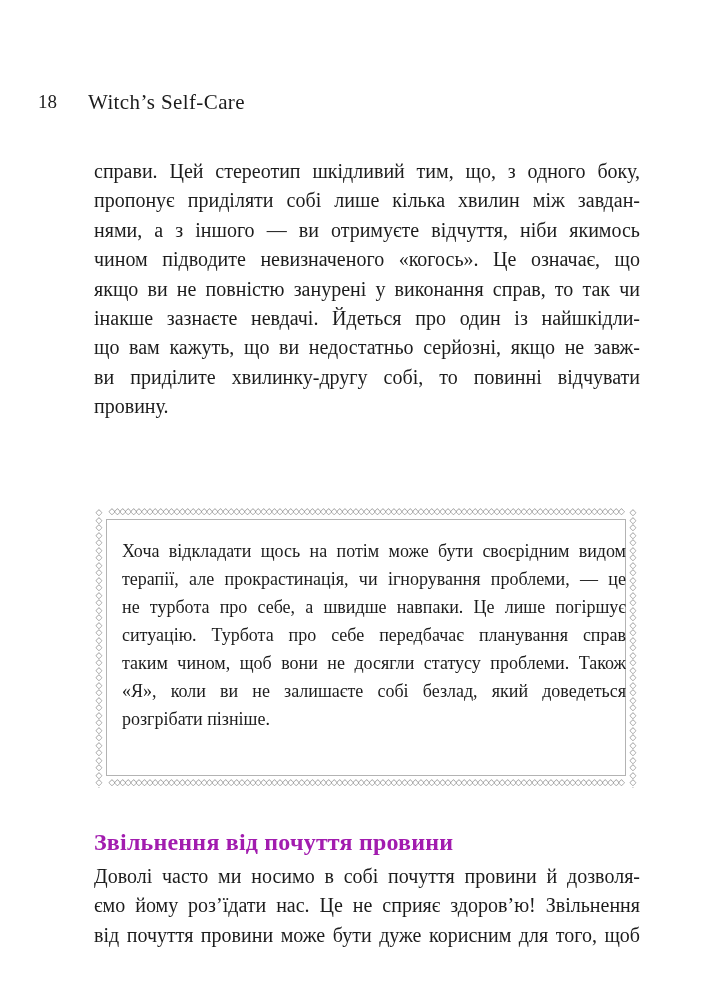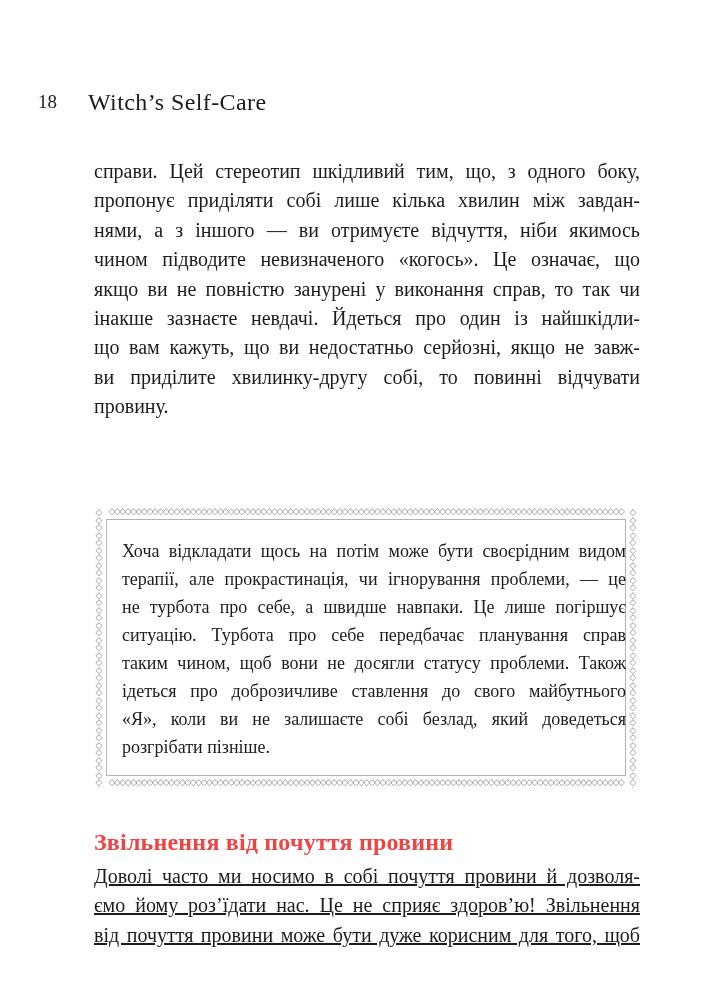--- a/index.html
+++ b/index.html
@@ -12,26 +12,26 @@
     overflow:hidden;
     margin-top:44px;
   }
   
   .folio{
     position:absolute;left:38px;top:47px;
     font-size:19px;line-height:22px;color:#1c1c1c;
   }
   .running-title{
     position:absolute;left:88px;top:45px;
-    font-size:24px;line-height:26px;letter-spacing:.4px;color:#1c1c1c;
+    font-size:21px;line-height:26px;letter-spacing:.4px;color:#1c1c1c;
   }
   
   .para{position:absolute;left:94px;width:546px;}
   .para-1{top:113px;}
-  .para-2{top:818px;text-decoration:underline;}
+  .para-2{top:818px;}
   .bline{
     font-size:20px;line-height:29.4px;
     text-align:justify;text-align-last:justify;
     white-space:normal;
   }
   .bline.last{text-align-last:left;}
   
   .callout{
     position:absolute;left:94px;top:463px;
     width:544px;height:281px;
@@ -64,21 +64,21 @@
   }
   .cline{
     font-size:18px;line-height:28px;
     text-align:justify;text-align-last:justify;
   }
   .cline.last{text-align-last:left;}
   
   .section-heading{
     position:absolute;left:94px;top:784px;
     font-size:24px;line-height:28px;font-weight:bold;
-    letter-spacing:.2px;color:#ef4444;font-family:Liberation Serif, serif;
+    letter-spacing:.2px;color:#a21caf;font-family:Liberation Serif, serif;
   }
 </style>
 </head>
 <body>
 
 <div class="page">
 
   <span class="folio">18</span>
   <span class="running-title">Witch’s Self-Care</span>
 
@@ -99,21 +99,20 @@
     <div class="chain chain-h chain-bottom">◇◇◇◇◇◇◇◇◇◇◇◇◇◇◇◇◇◇◇◇◇◇◇◇◇◇◇◇◇◇◇◇◇◇◇◇◇◇◇◇◇◇◇◇◇◇◇◇◇◇◇◇◇◇◇◇◇◇◇◇◇◇◇◇◇◇◇◇◇◇◇◇◇◇◇◇◇◇◇◇◇◇◇◇◇◇◇◇◇◇◇◇◇◇◇</div>
     <div class="chain chain-v chain-left">◇◇◇◇◇◇◇◇◇◇◇◇◇◇◇◇◇◇◇◇◇◇◇◇◇◇◇◇◇◇◇◇◇◇◇◇◇◇◇◇◇◇◇◇◇◇◇◇◇◇</div>
     <div class="chain chain-v chain-right">◇◇◇◇◇◇◇◇◇◇◇◇◇◇◇◇◇◇◇◇◇◇◇◇◇◇◇◇◇◇◇◇◇◇◇◇◇◇◇◇◇◇◇◇◇◇◇◇◇◇</div>
     <div class="callout-innerline"></div>
     <div class="callout-text">
       <div class="cline">Хоча відкладати щось на потім може бути своєрідним видом</div>
       <div class="cline">терапії, але прокрастинація, чи ігнорування проблеми, — це</div>
       <div class="cline">не турбота про себе, а швидше навпаки. Це лише погіршує</div>
       <div class="cline">ситуацію. Турбота про себе передбачає планування справ</div>
       <div class="cline">таким чином, щоб вони не досягли статусу проблеми. Також</div>
-      <div class="cline">ідеться про доброзичливе ставлення до свого майбутнього</div>
       <div class="cline">«Я», коли ви не залишаєте собі безлад, який доведеться</div>
       <div class="cline last">розгрібати пізніше.</div>
     </div>
   </div>
 
   <div class="section-heading">Звільнення від почуття провини</div>
 
   <div class="para para-2">
     <div class="bline">Доволі часто ми носимо в собі почуття провини й дозволя-</div>
     <div class="bline">ємо йому роз’їдати нас. Це не сприяє здоров’ю! Звільнення</div>

